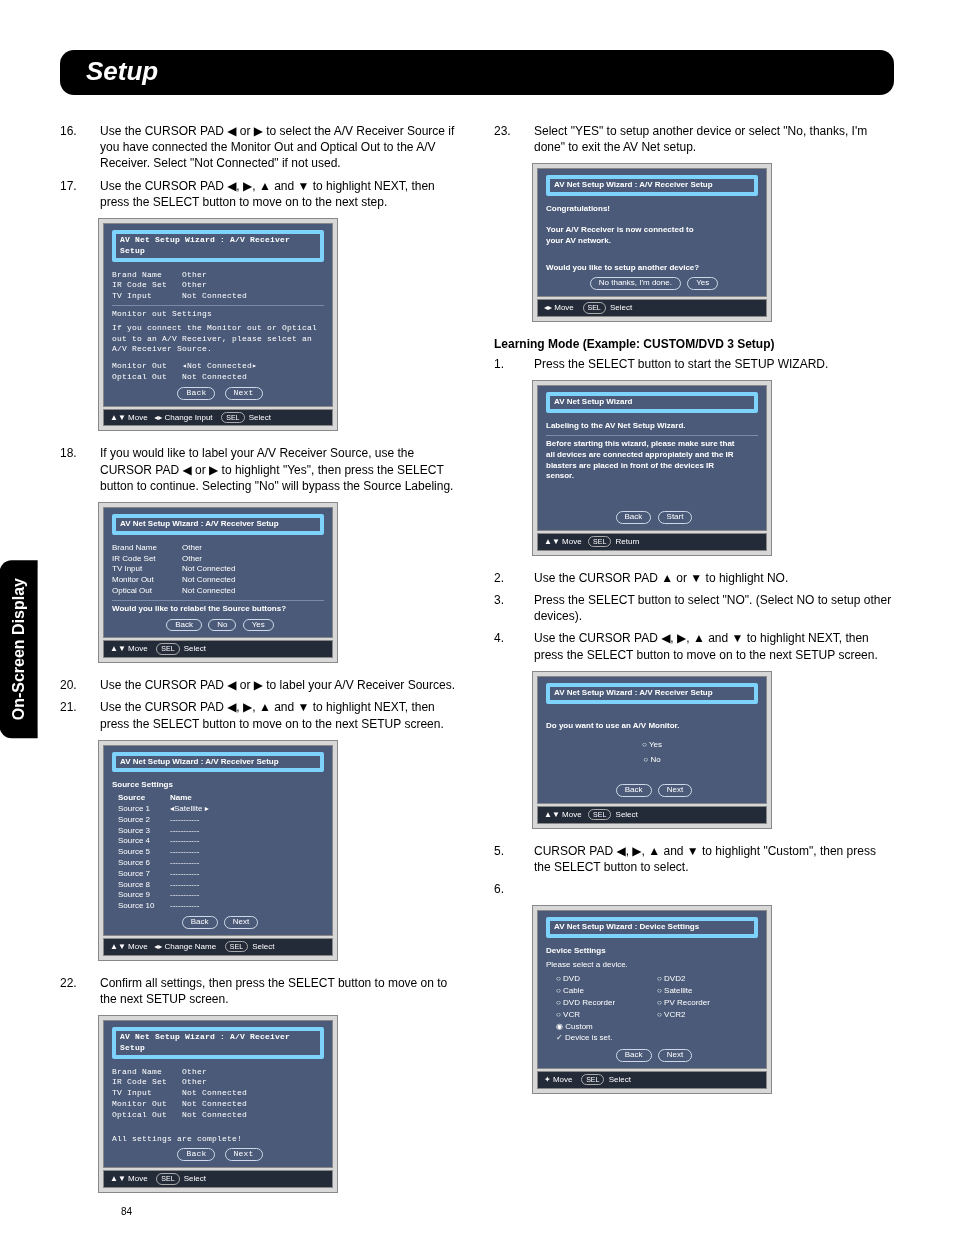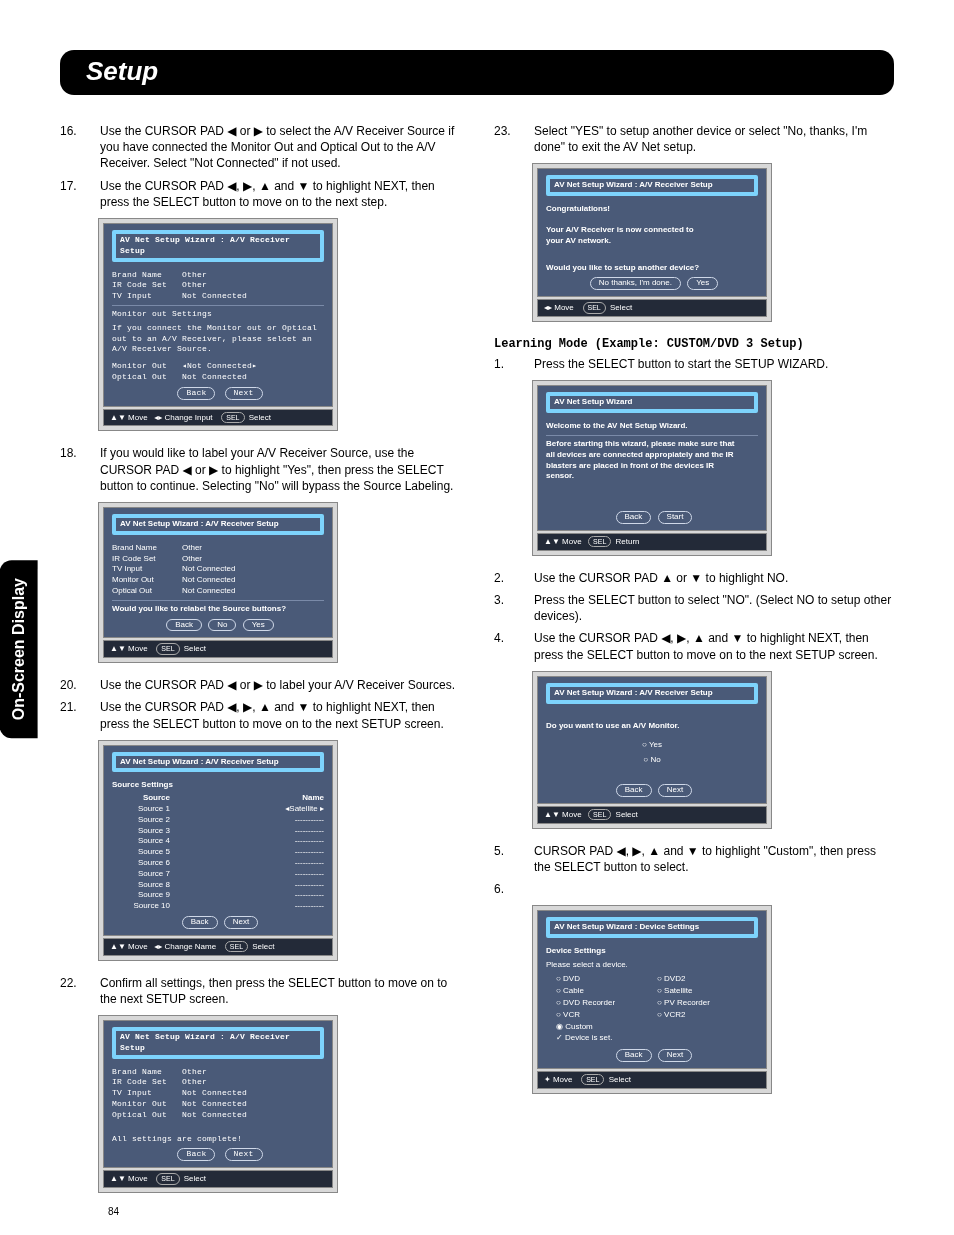--- a/index.html
+++ b/index.html
@@ -104,39 +104,38 @@
   }
   .osd-foot .sel-pill {
     display: inline-block;
     border: 1px solid #aaa;
     border-radius: 6px;
     padding: 0 4px;
     font-size: 7px;
     margin: 0 2px;
   }
   .osd-sub { font-weight: bold; margin-bottom: 2px; font-size: 8px; }
-  .osd-list-row { display:flex;text-align:right; }
+  .osd-list-row { display:flex; }
   .osd-list-row .k { width: 58px; flex:none; padding-left:6px; }
   .osd-list-row .v { flex:1; }
   .dev-grid { display:flex; }
   .dev-col { flex:1; }
   .dev-col div { margin: 1px 0; }
   .radio::before { content: "○ "; }
   .radio.sel::before { content: "◉ "; }
   .check::before { content: "✓ "; }
 
   h4.sub {
     font-weight: bold;
     font-size: 12px;
     margin: 8px 0 4px 0;
-    font-family: Liberation Mono, monospace;
   }
   .page-num {
     position: absolute;
-    left: 108px;
+    left: 121px;
     bottom: 28px;
     font-size: 10px;
   }
 </style>
 </head>
 <body>
 
 <div class="title-bar">Setup</div>
 <div class="side-tab">On-Screen Display</div>
 
@@ -392,21 +391,21 @@
     <ol class="steps">
       <li>
           <span class="num">1.</span>
           <span class="txt">Press the SELECT button to start the SETUP WIZARD.</span>
         </li>
     </ol>
 
     <div class="osd">
       <div class="osd-inner">
         <div class="osd-title">AV Net Setup Wizard</div>
-        <div class="osd-msg" style="font-weight:bold">Welcome to the AV Net Setup Wizard.</div>
+        <div class="osd-msg" style="font-weight:bold">Labeling to the AV Net Setup Wizard.</div>
         <div class="osd-sep"></div>
         <div class="osd-msg" style="font-weight:bold;max-width:190px">Before starting this wizard, please make sure that all devices are connected appropiately and the IR blasters are placed in front of the devices IR sensor.</div>
         <div style="height:22px"></div>
         <div class="osd-btns">
           <span class="osd-btn">Back</span>
           <span class="osd-btn">Start</span>
         </div>
       </div>
       <div class="osd-foot">
         <span>▲▼ Move</span>&nbsp;

